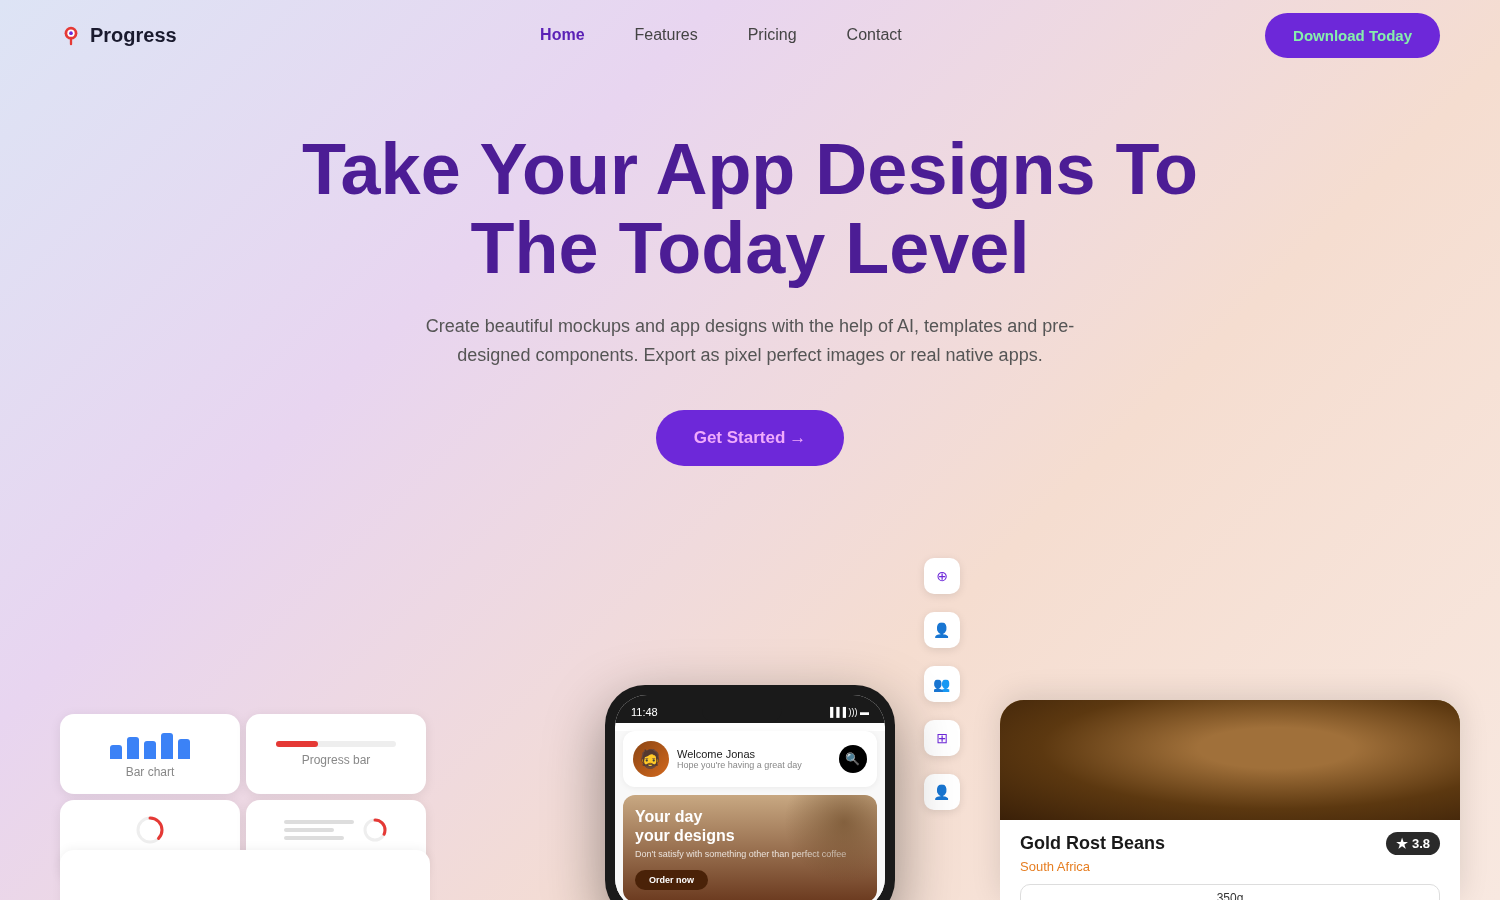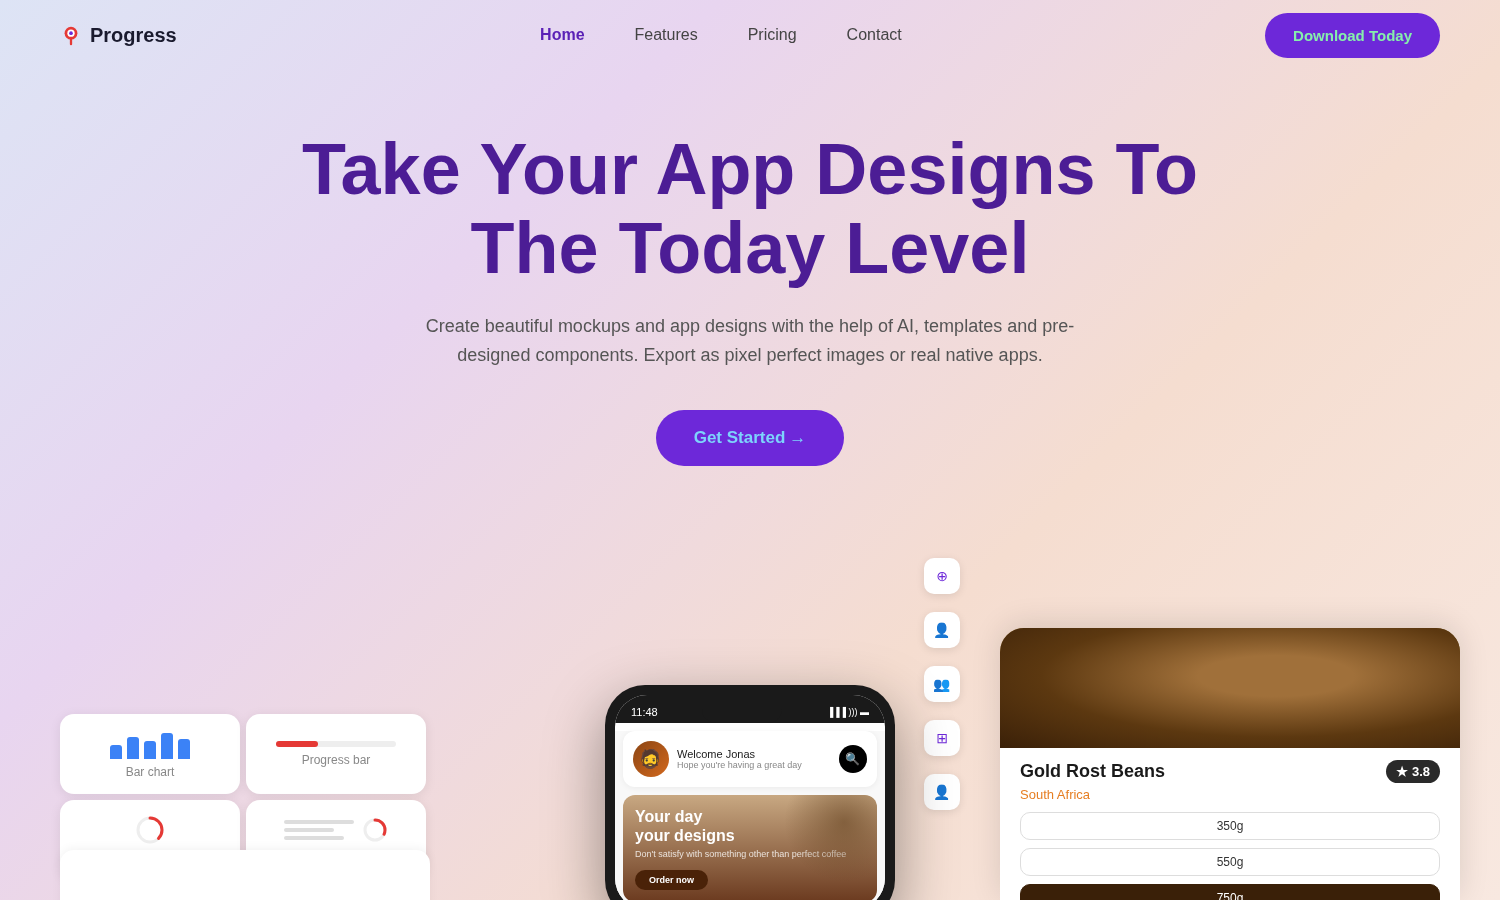--- a/index.html
+++ b/index.html
@@ -80,21 +80,21 @@
       color: #555;
       max-width: 660px;
       margin: 0 auto 40px;
       line-height: 1.6;
     }
     .btn-get-started {
       display: inline-flex;
       align-items: center;
       gap: 4px;
       background: #6d28d9;
-      color: #7dd3fc;
+      color: #f0abfc;
       border: none;
       border-radius: 40px;
       padding: 18px 38px;
       font-size: 17px;
       font-weight: 600;
       cursor: pointer;
     }
 
     
     .bottom-area {
@@ -306,21 +306,21 @@
       background: radial-gradient(circle at 70% 30%, rgba(101,67,33,0.6) 0%, transparent 60%);
       border-radius: 0 12px 0 0;
     }
 
     
     .product-card {
       position: absolute;
       right: 40px;
       bottom: 0;
       width: 460px;
-      height: 272px;
+      height: 200px;
       background: #fff;
       border-radius: 24px 24px 0 0;
       overflow: hidden;
       box-shadow: 0 -4px 30px rgba(0,0,0,0.12);
     }
     .product-image {
       width: 100%;
       height: 120px;
       background: linear-gradient(135deg, #c8a060 0%, #8B6914 50%, #5c3d0a 100%);
       position: relative;

